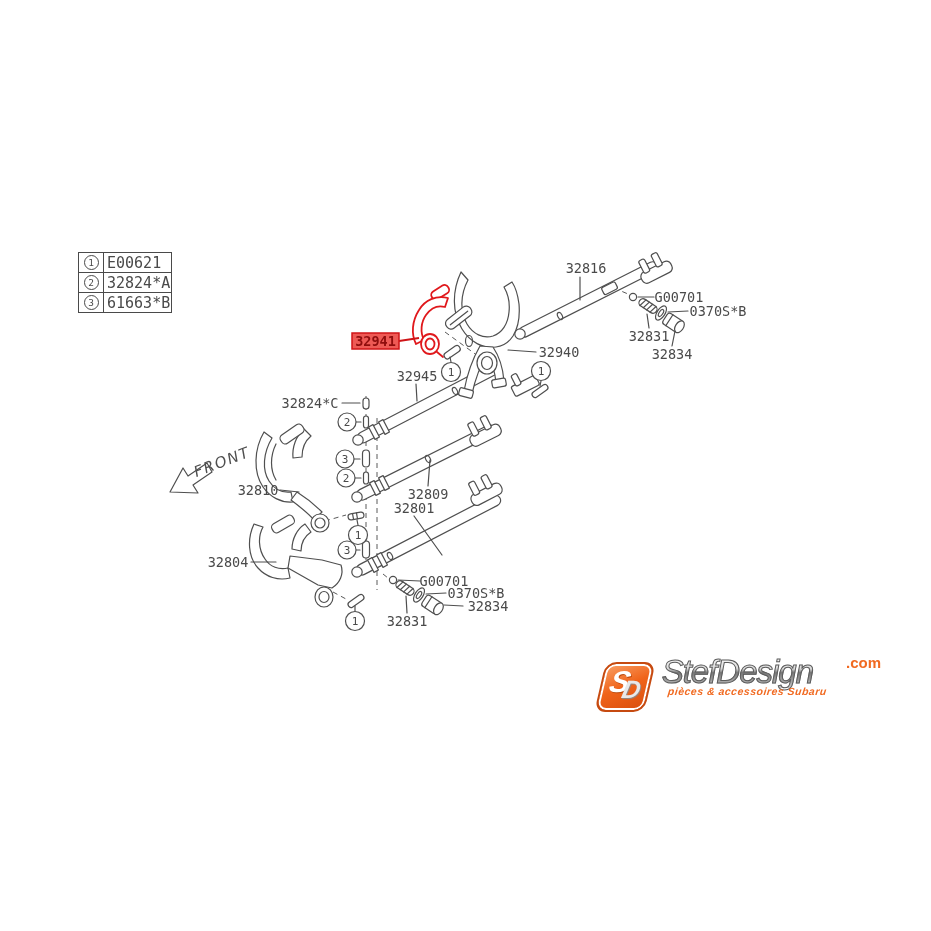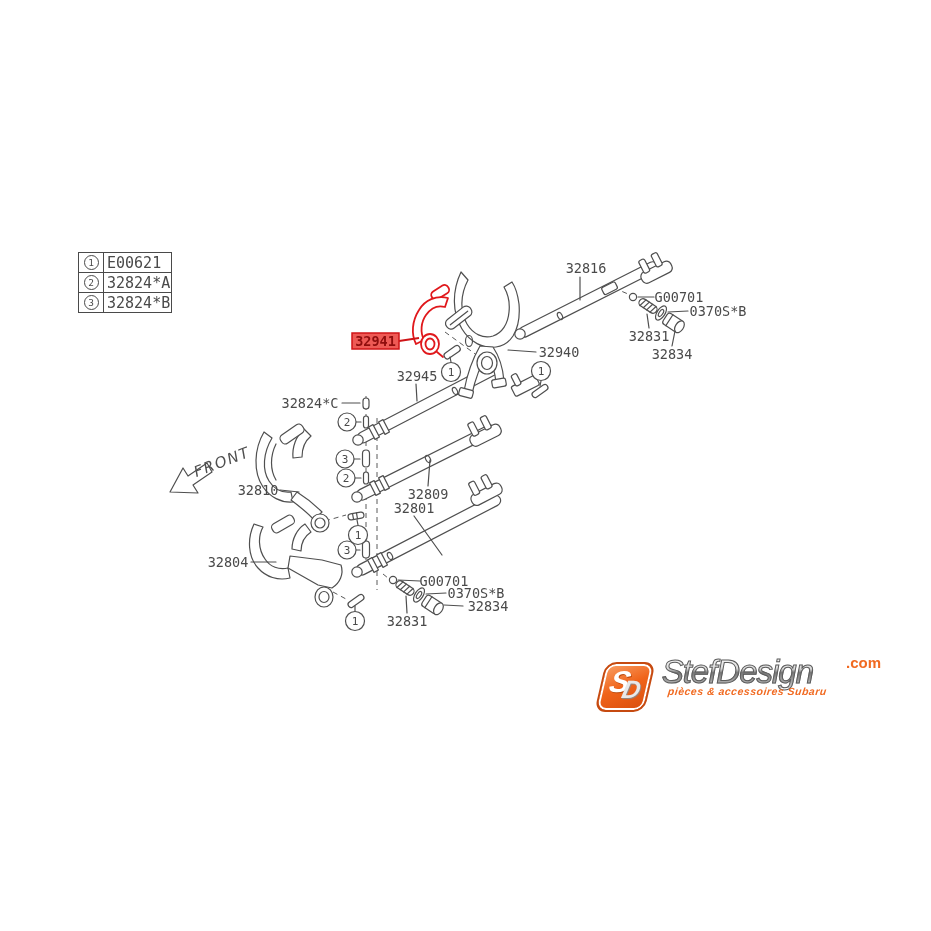--- a/index.html
+++ b/index.html
@@ -66,21 +66,21 @@
     <div class="legend-row">
       <div class="legend-num">
           <span>2</span>
         </div>
       <div class="legend-code">32824*A</div>
     </div>
     <div class="legend-row">
       <div class="legend-num">
           <span>3</span>
         </div>
-      <div class="legend-code">32824*B</div>
+      <div class="legend-code">61663*B</div>
     </div>
   </div>
 
   <svg width="931" height="931" viewBox="0 0 931 931">
 
     <g>
       <line class="dash" x1="366" y1="396" x2="366" y2="560"></line>
       <line class="dash" x1="377" y1="418" x2="377" y2="590"></line>
       <line class="dash" x1="445" y1="332" x2="489" y2="364"></line>
       <line class="dash" x1="614" y1="288" x2="628" y2="294"></line>

